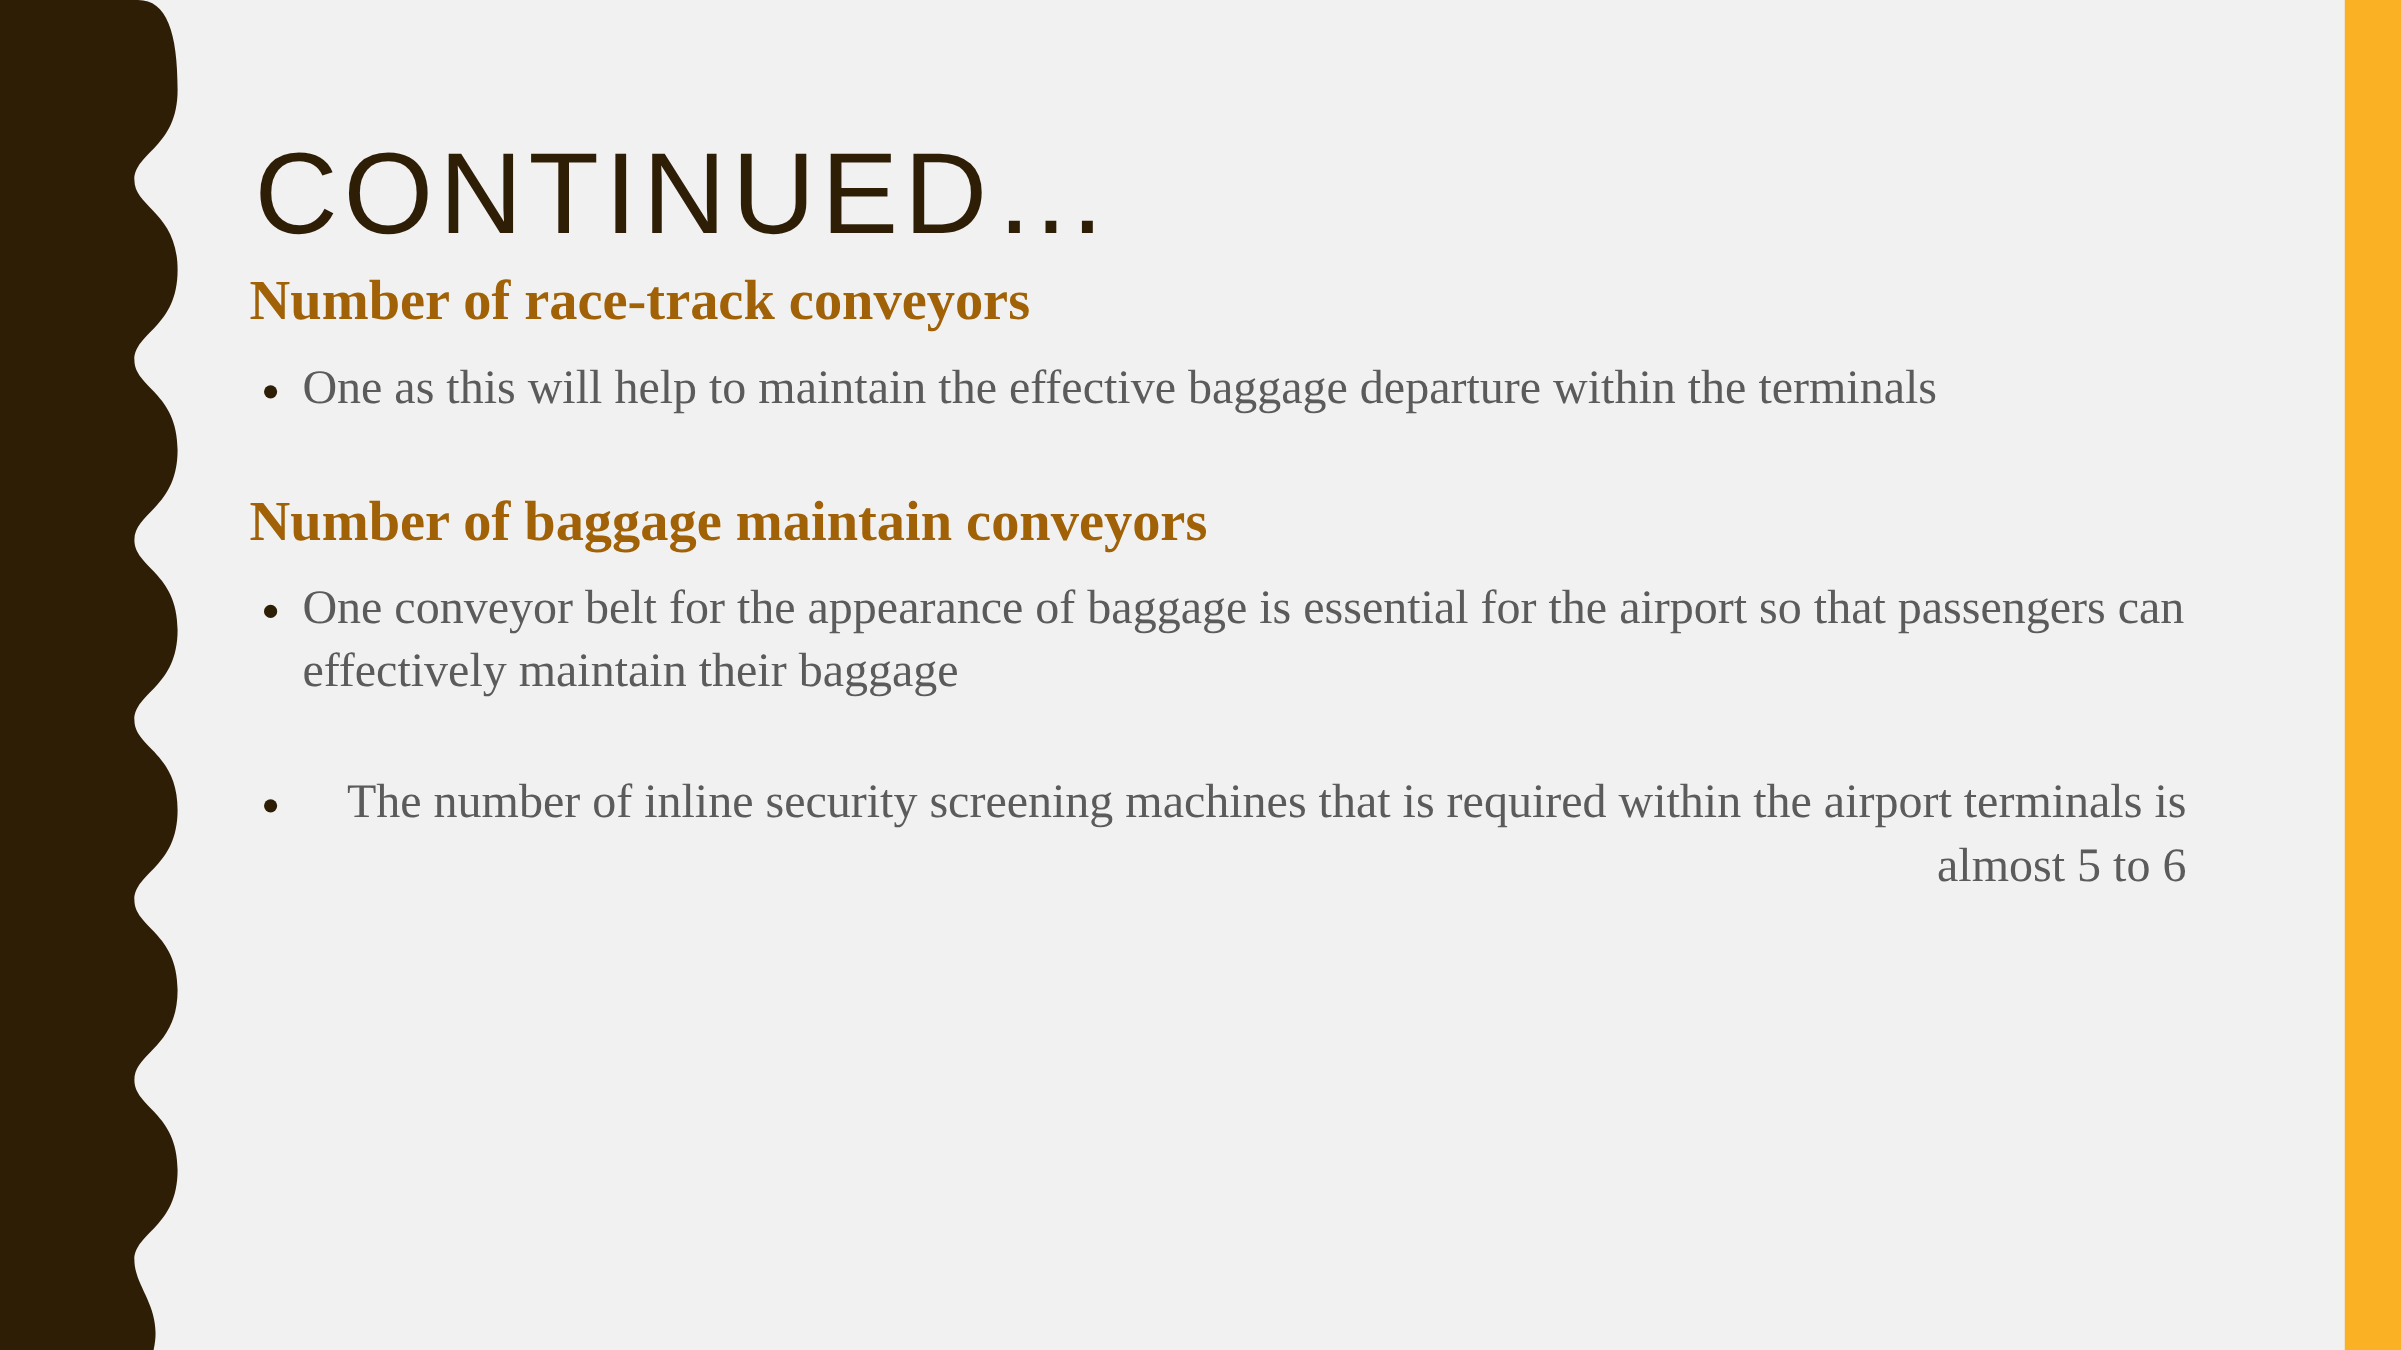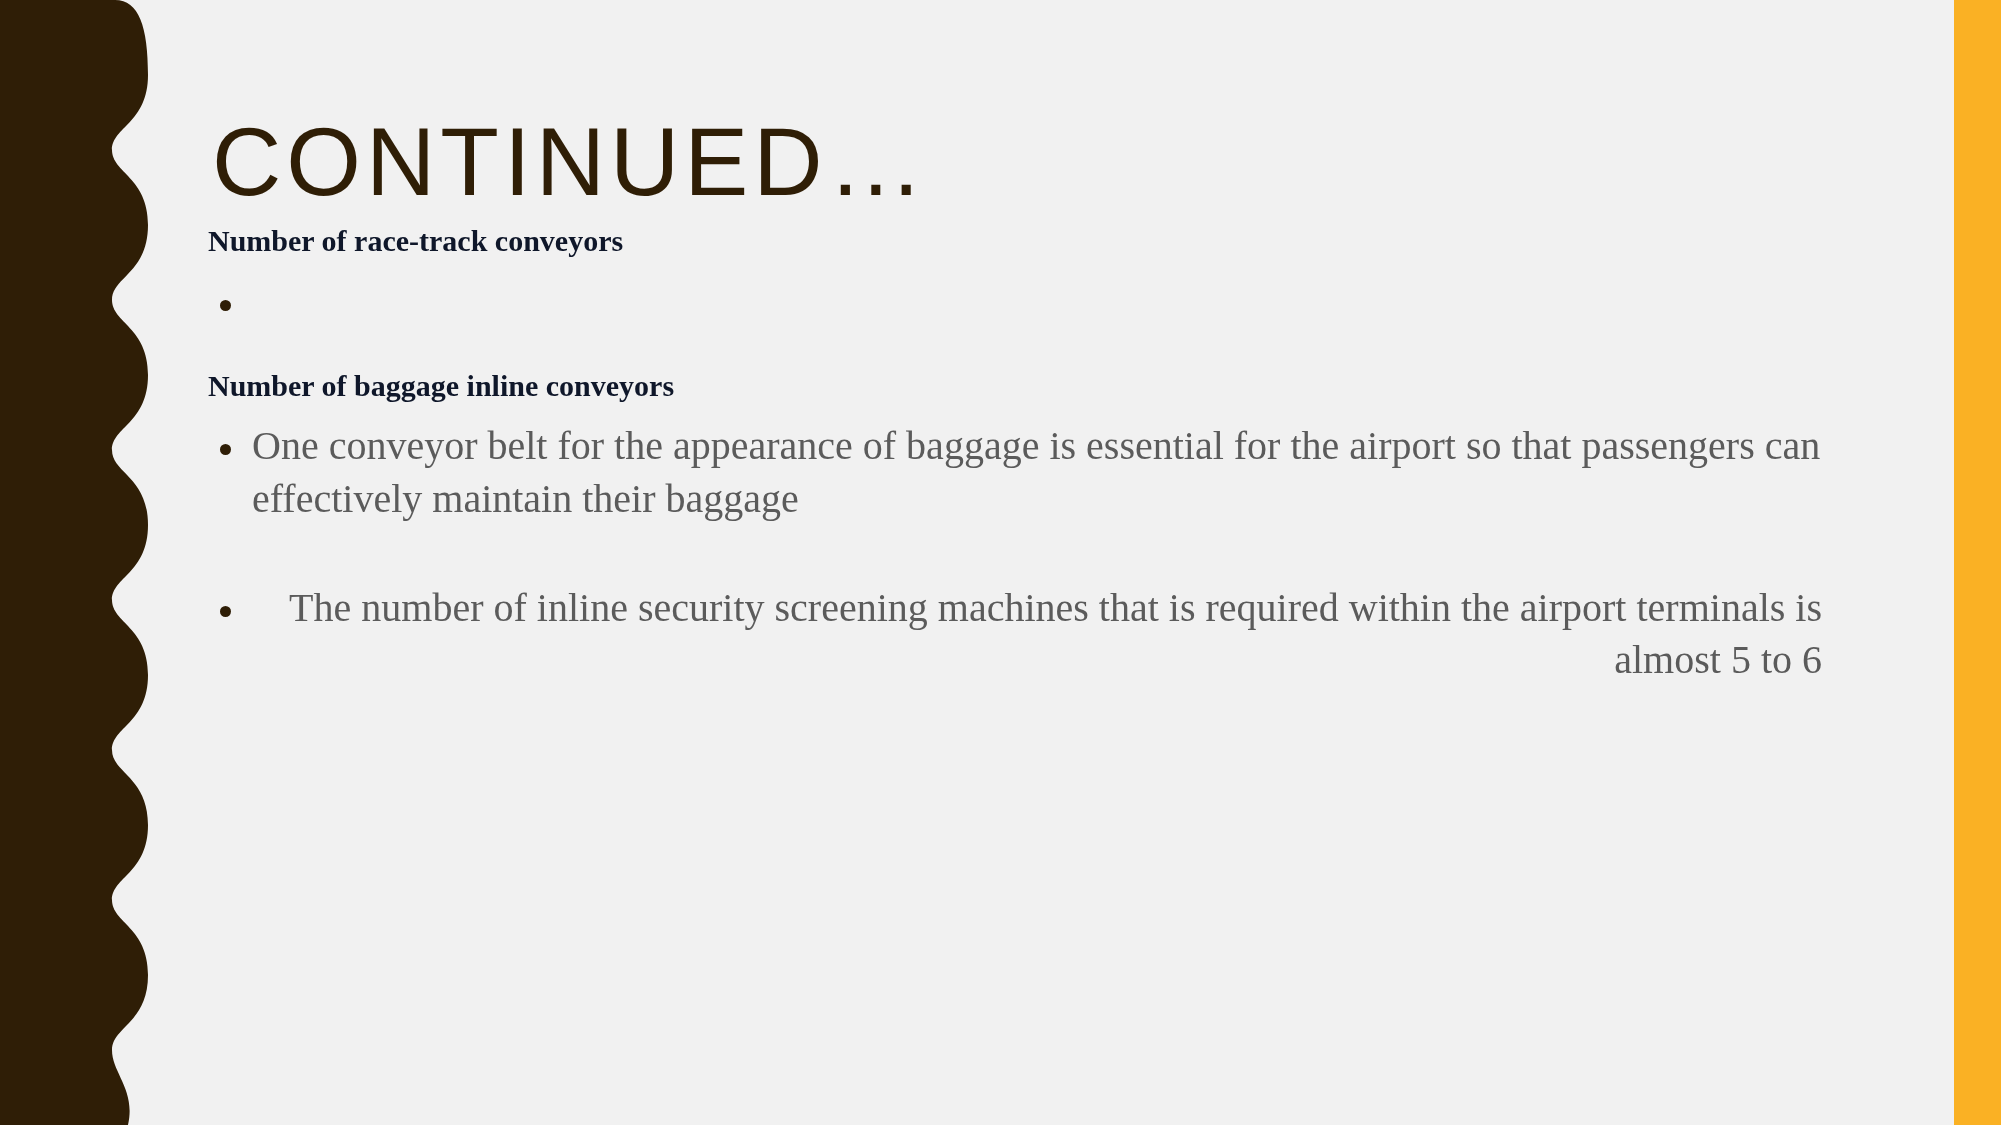--- a/index.html
+++ b/index.html
@@ -69,23 +69,23 @@
   }
 
   .block {
     margin: 0 0 56px 0;
   }
   .block:last-child { margin-bottom: 0; }
 
   .block-heading {
     font-family: "Liberation Serif", serif;
     font-weight: bold;
-    font-size: 30px;
+    font-size: 47px;
     line-height: 1.25;
-    color: #0f172a;
+    color: #a16207;
     margin: 0 0 16px 0;
   }
 
   .bullet-row {
     display: flex;
     align-items: flex-start;
     margin-left: 12px;
   }
   .bullet-dot {
     flex: 0 0 auto;
@@ -138,25 +138,26 @@
   <div id="content">
 
     <h1 id="page-title">CONTINUED…</h1>
 
     <div id="body-blocks">
 
       <div class="block block-gap-1">
         <div class="block-heading">Number of race-track conveyors</div>
         <div class="bullet-row">
           <span class="bullet-dot"></span>
+          <span class="bullet-text">One as this will help to maintain the effective baggage departure within the terminals</span>
         </div>
       </div>
 
       <div class="block block-gap-2">
-        <div class="block-heading">Number of baggage inline conveyors</div>
+        <div class="block-heading">Number of baggage maintain conveyors</div>
         <div class="bullet-row">
           <span class="bullet-dot"></span>
           <span class="bullet-text">One conveyor belt for the appearance of baggage is essential for the airport so that passengers can effectively maintain their baggage</span>
         </div>
       </div>
 
       <div class="block block-gap-3">
         <div class="bullet-row">
           <span class="bullet-dot"></span>
           <span class="bullet-text">The number of inline security screening machines that is required within the airport terminals is almost 5 to 6</span>

